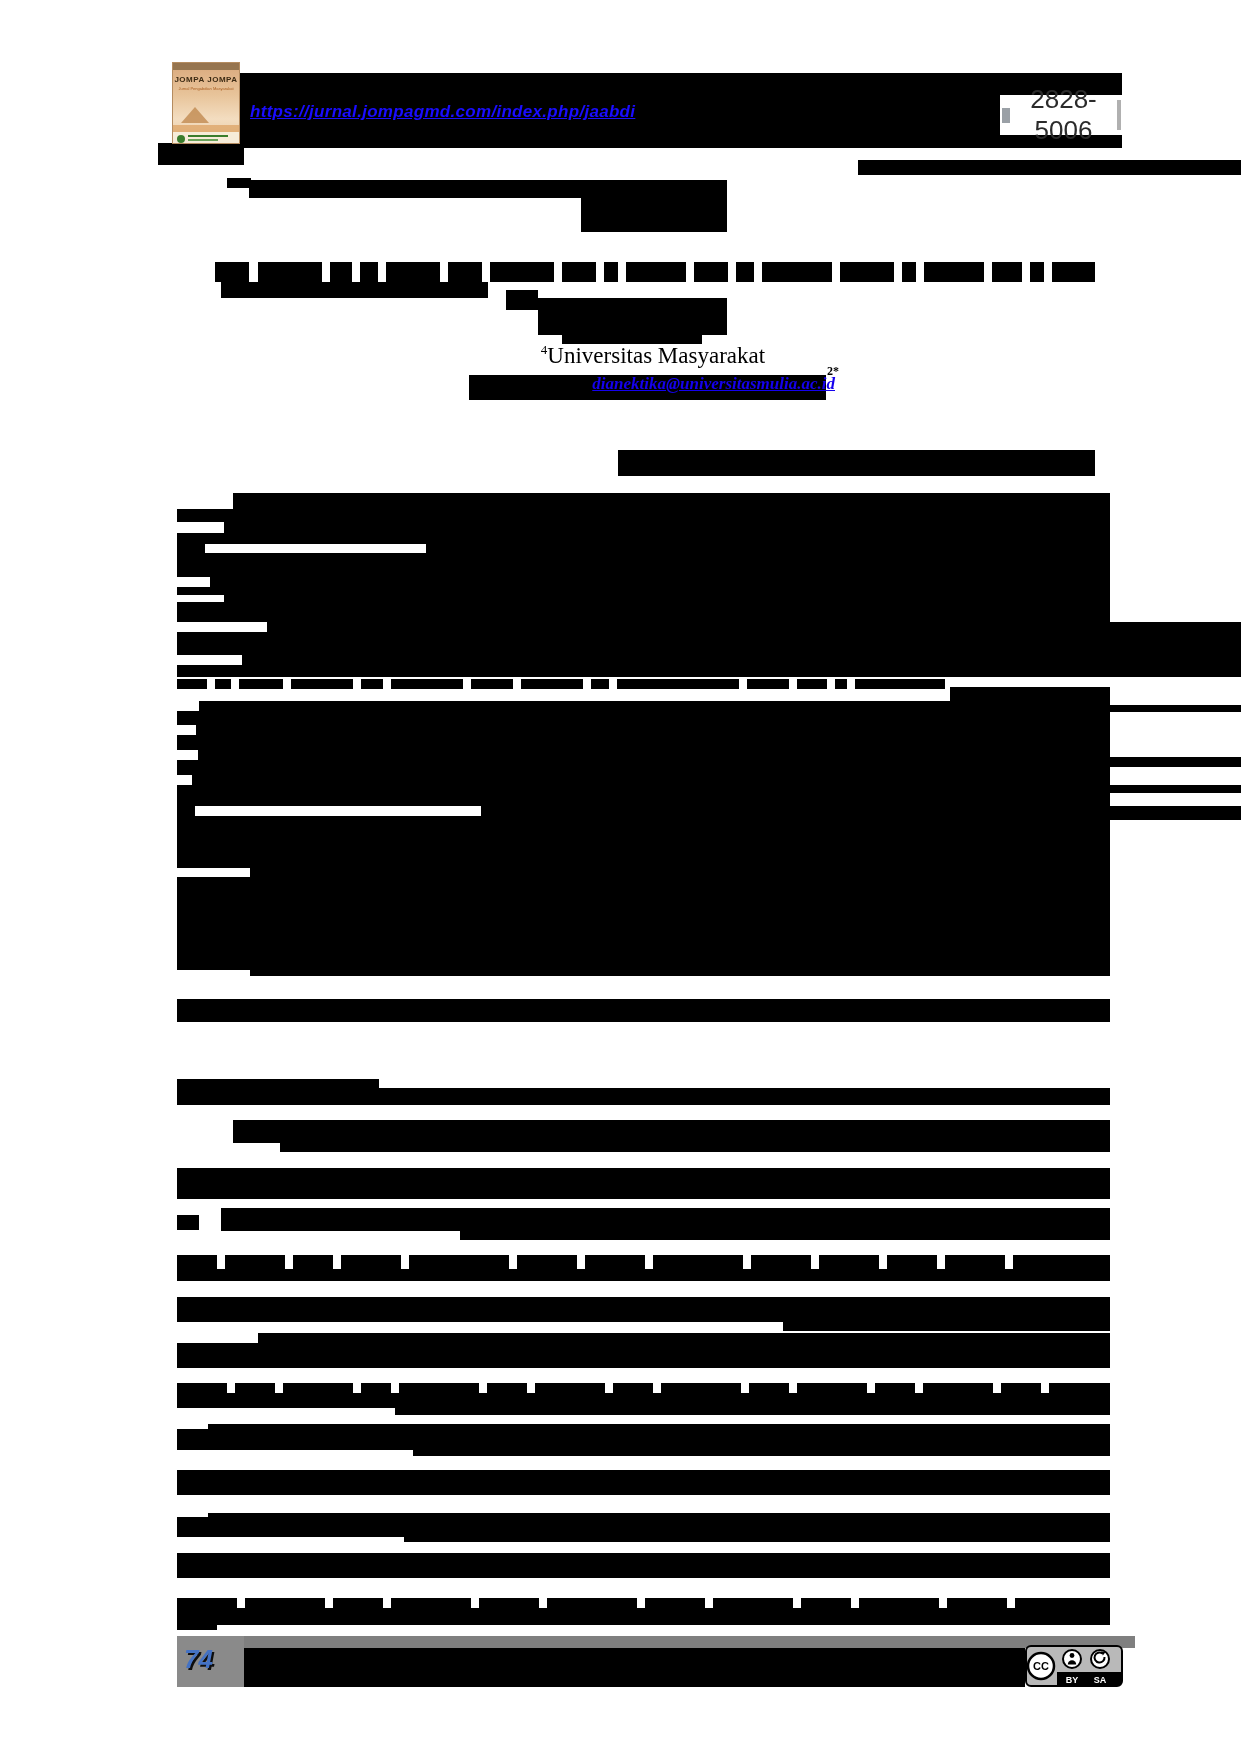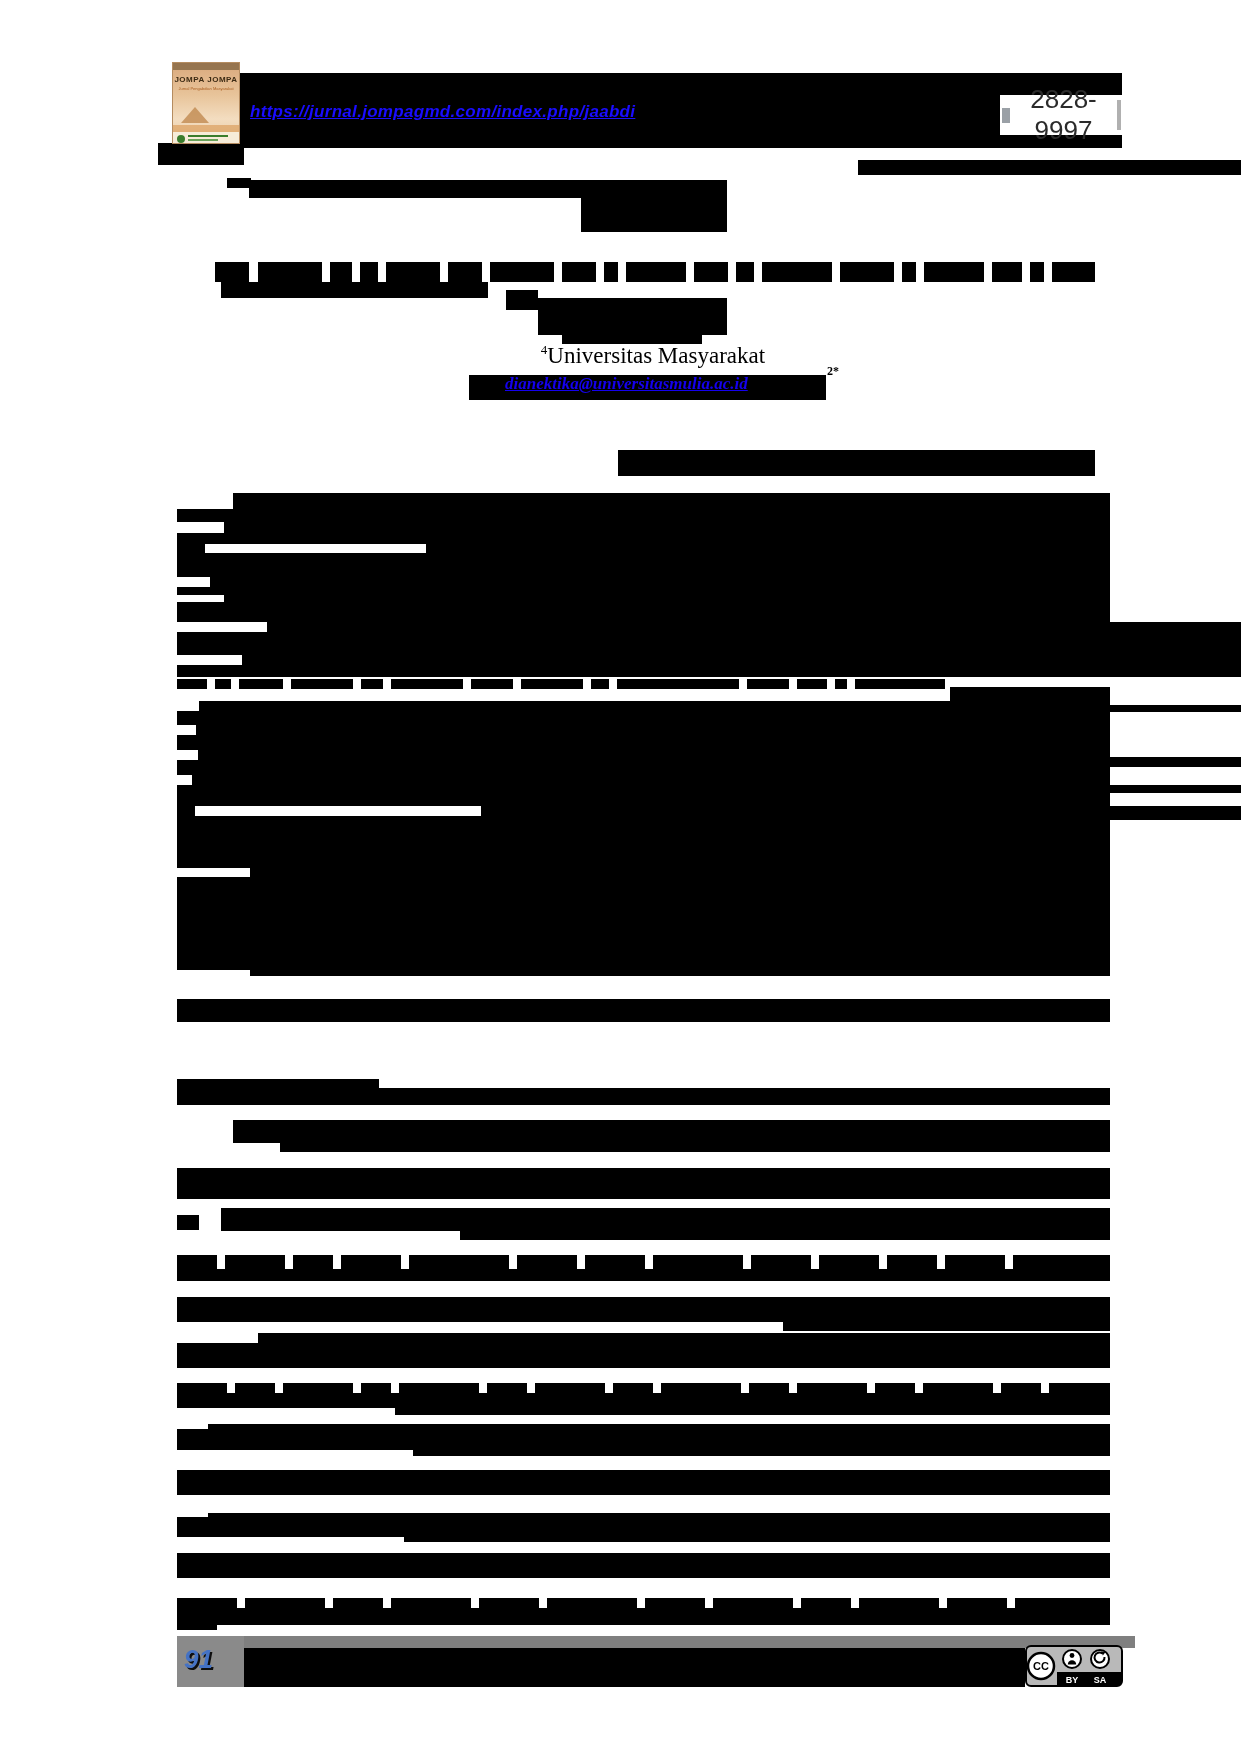--- a/index.html
+++ b/index.html
@@ -43,21 +43,21 @@
       display:flex;align-items:center;}
   .issn-leftmark{width:8px;height:15px;background:#9aa0a6;margin-left:2px;}
   .issn-value{flex:1;text-align:center;
       font-family:"Liberation Sans",sans-serif;font-size:26px;color:#2b2b2b;}
   .issn-rightmark{width:4px;height:30px;background:#b0b0b0;margin-right:1px;}
 
   
   .affiliation{left:528px;top:342px;width:250px;text-align:center;z-index:5;
       font-size:23px;color:#000;}
   .affiliation sup{font-size:13px;}
-  .email-line{left:505px;top:374px;width:330px;text-align:left;z-index:6;
+  .email-line{left:505px;top:374px;width:330px;text-align:right;z-index:6;
       font-family:"Liberation Serif",serif;font-weight:bold;font-style:italic;
       font-size:17px;color:#1500ee;text-decoration:underline;}
   .email-sup{left:827px;top:364px;z-index:6;font-size:12px;font-weight:bold;color:#000;}
 
   
   .footer-gray-band{left:177px;top:1636px;width:958px;height:12px;background:#7f7f7f;}
   .footer-gray-block{left:177px;top:1636px;width:67px;height:51px;background:#8a8a8a;}
   .footer-black-bar{left:244px;top:1648px;width:781px;height:39px;background:#000;}
   .page-number{left:184px;top:1644px;z-index:6;
       font-family:"Liberation Sans",sans-serif;font-weight:bold;font-style:italic;
@@ -81,21 +81,21 @@
     <div class="abs logo-bottom"></div>
     <div class="abs logo-greendot"></div>
     <div class="abs logo-greentext"></div>
     <div class="abs logo-greentext2"></div>
   </div>
 
   <a class="abs journal-url" href="#">https://jurnal.jompagmd.com/index.php/jaabdi</a>
 
   <div class="abs issn-box">
     <div class="issn-leftmark"></div>
-    <div class="issn-value">2828-9997</div>
+    <div class="issn-value">2828-5006</div>
     <div class="issn-rightmark"></div>
   </div>
 
   <div id="redaction-layer">
       <div class="redact" style="left: 158px; top: 143px; width: 86px; height: 22px;"></div>
       <div class="redact" style="left: 227px; top: 178px; width: 24px; height: 10px;"></div>
       <div class="redact" style="left: 249px; top: 180px; width: 478px; height: 18px;"></div>
       <div class="redact" style="left: 858px; top: 160px; width: 383px; height: 15px;"></div>
       <div class="redact" style="left: 581px; top: 198px; width: 146px; height: 34px;"></div>
       <div class="redact" style="left: 215px; top: 262px; width: 34px; height: 20px;"></div>
@@ -240,21 +240,21 @@
     </div>
 
   <div class="abs affiliation"><sup>4</sup><span>Universitas Masyarakat</span></div>
 
   <a class="abs email-line" href="#">dianektika@universitasmulia.ac.id</a>
   <div class="abs email-sup">2*</div>
 
   <div class="abs footer-gray-band"></div>
   <div class="abs footer-gray-block"></div>
   <div class="abs footer-black-bar"></div>
-  <div class="abs page-number">91</div>
+  <div class="abs page-number">74</div>
 
   <svg class="abs cc-badge" viewBox="0 0 98 42" xmlns="http://www.w3.org/2000/svg">
     <rect x="1" y="1" width="96" height="40" rx="5" fill="#b9b9b9" stroke="#000" stroke-width="2"></rect>
     <rect x="32" y="27" width="64" height="13" fill="#000"></rect>
     <circle cx="16" cy="21" r="13" fill="#fff" stroke="#000" stroke-width="2.5"></circle>
     <text x="16" y="25" text-anchor="middle" font-family="Liberation Sans, sans-serif" font-size="11" font-weight="bold" fill="#000">CC</text>
     <circle cx="47" cy="14" r="9" fill="#fff" stroke="#000" stroke-width="2"></circle>
     <circle cx="47" cy="10.5" r="2.4" fill="#000"></circle>
     <path d="M42.8,19.5 a4.2,4.2 0 0 1 8.4,0 z" fill="#000"></path>
     <circle cx="75" cy="14" r="9" fill="#fff" stroke="#000" stroke-width="2"></circle>

